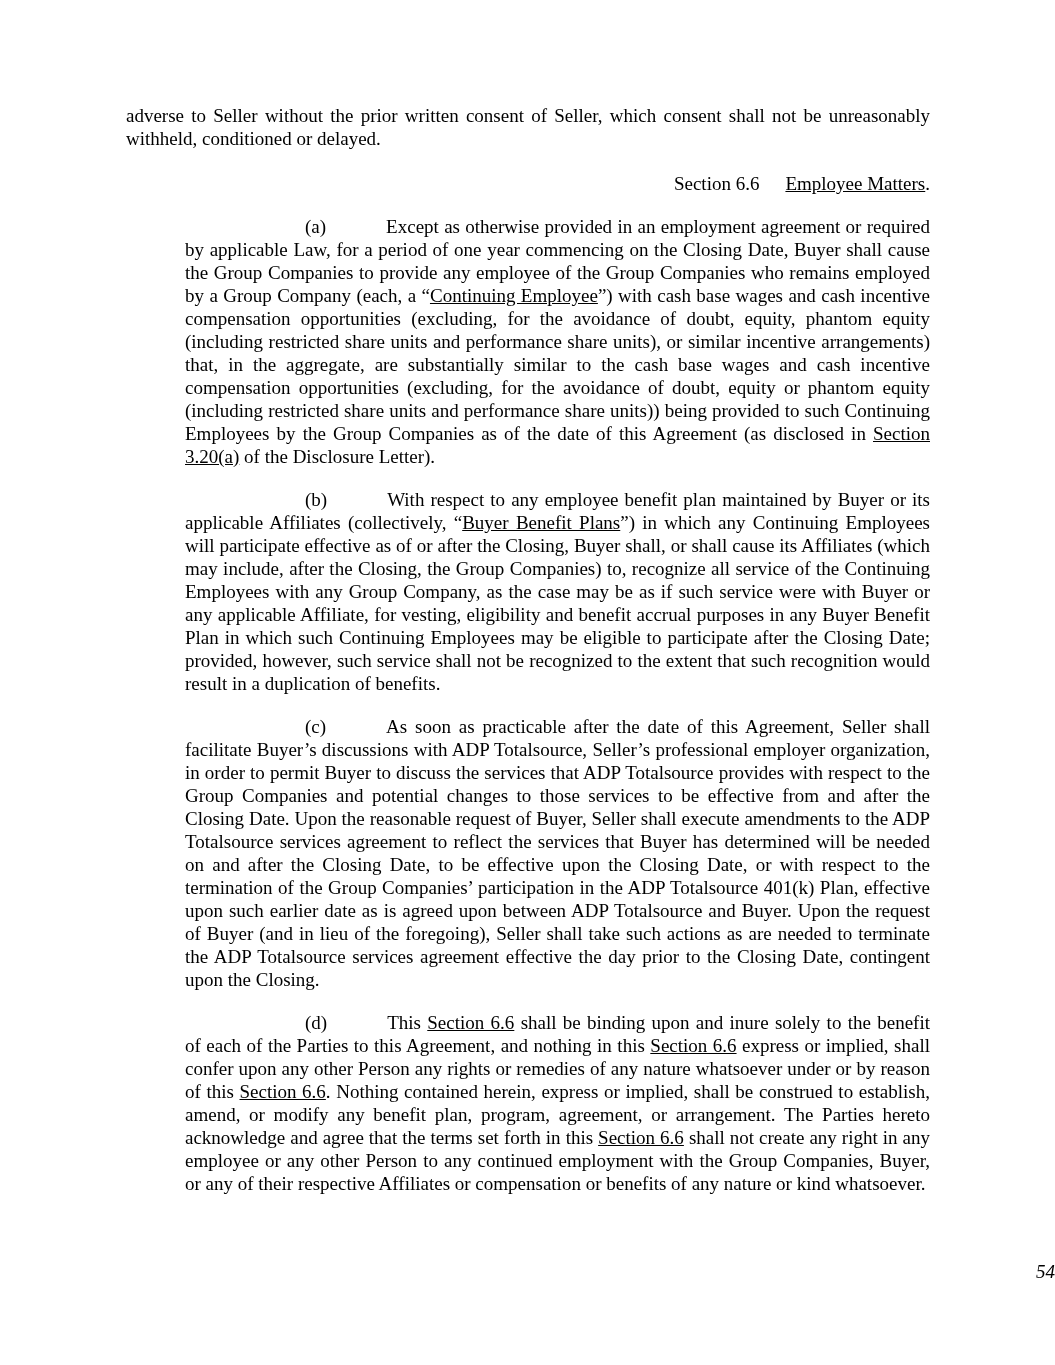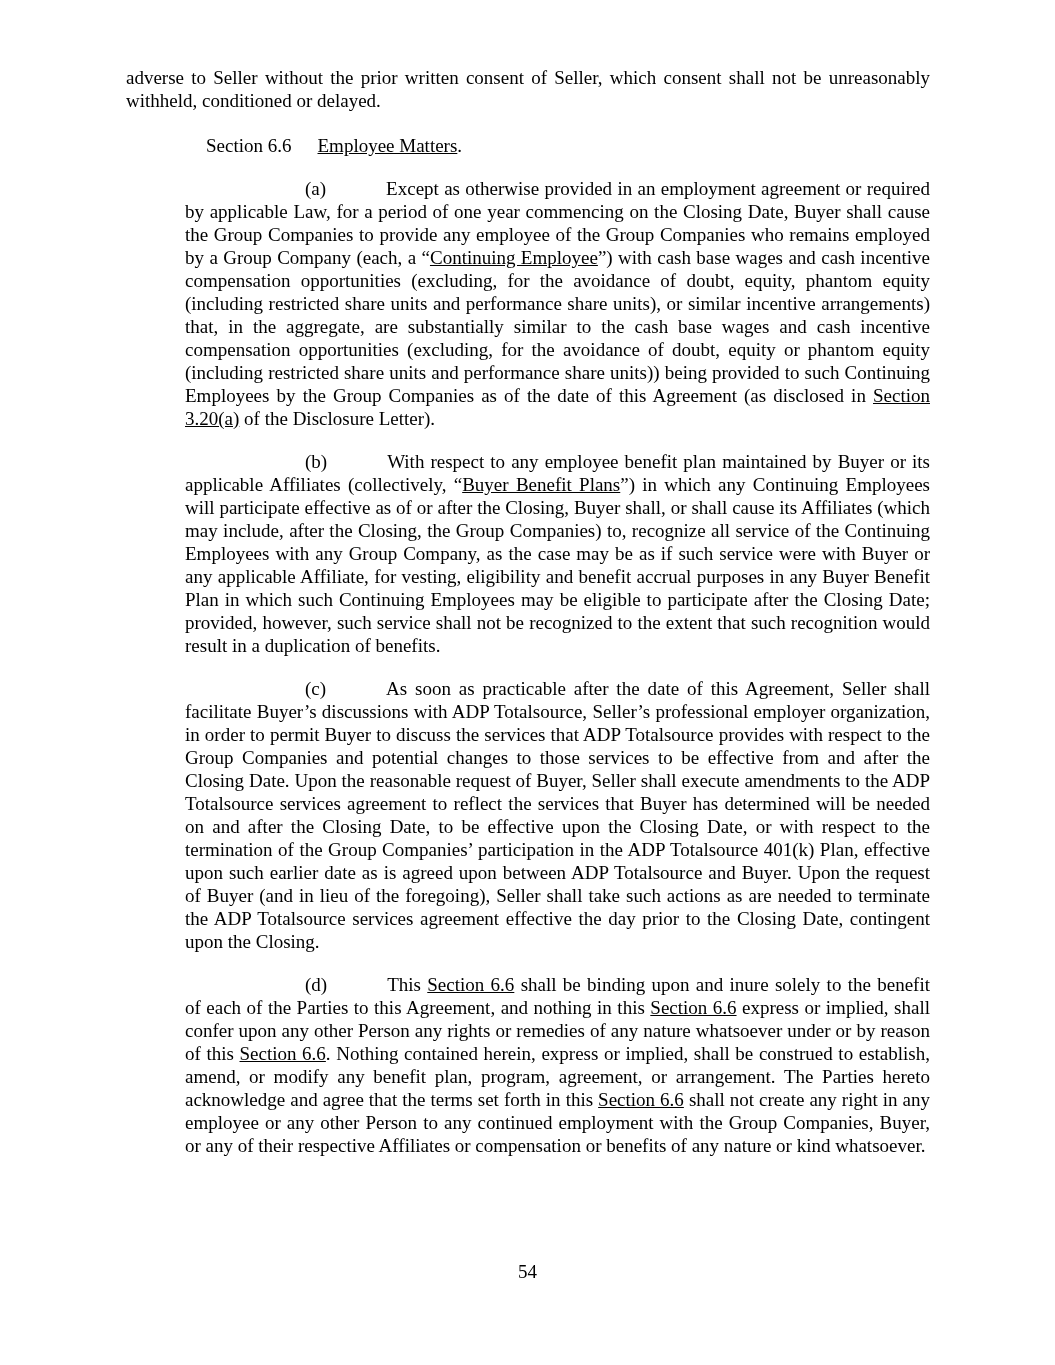--- a/index.html
+++ b/index.html
@@ -10,30 +10,30 @@
   .page {
     position: relative;
     width: 1055px;
     height: 1365px;
     background: #ffffff;
     color: #000000;
     font-family: "Liberation Serif", "DejaVu Serif", serif;
     font-size: 19px;
     line-height: 23px;
     box-sizing: border-box;
-    padding: 66px 125px 0 126px;
+    padding: 104px 125px 0 126px;
     overflow: hidden;
   }
   .cont-para {
     margin: 0;
     text-align: justify;
   }
   .section-heading {
-    margin: 22px 0 0 80px;
-    text-align: left;
+    margin: 22px 0 0 120px;
+    text-align: right;
   }
   .body-para {
     margin: 20px 0 0 59px;
     text-align: justify;
     text-indent: 120px;
     font-family: Liberation Serif, serif;
   }
   .tab {
     display: inline-block;
     width: 60px;
@@ -43,21 +43,22 @@
     width: 26px;
   }
   .underline {
     text-decoration: underline;
   }
   .page-number {
     position: absolute;
     top: 1260px;
     left: 0;
     width: 100%;
-    text-align: center;
+    text-align: right;
+    font-style: italic;
   }
 </style>
 </head>
 <body>
 
 <div class="page">
 
   <p class="cont-para">adverse to Seller without the prior written consent of Seller, which consent shall not be unreasonably withheld, conditioned or delayed.</p>
 
   <p class="section-heading"><span>Section 6.6</span><span class="tab-sm"></span><span class="underline">Employee Matters</span><span>.</span></p>

